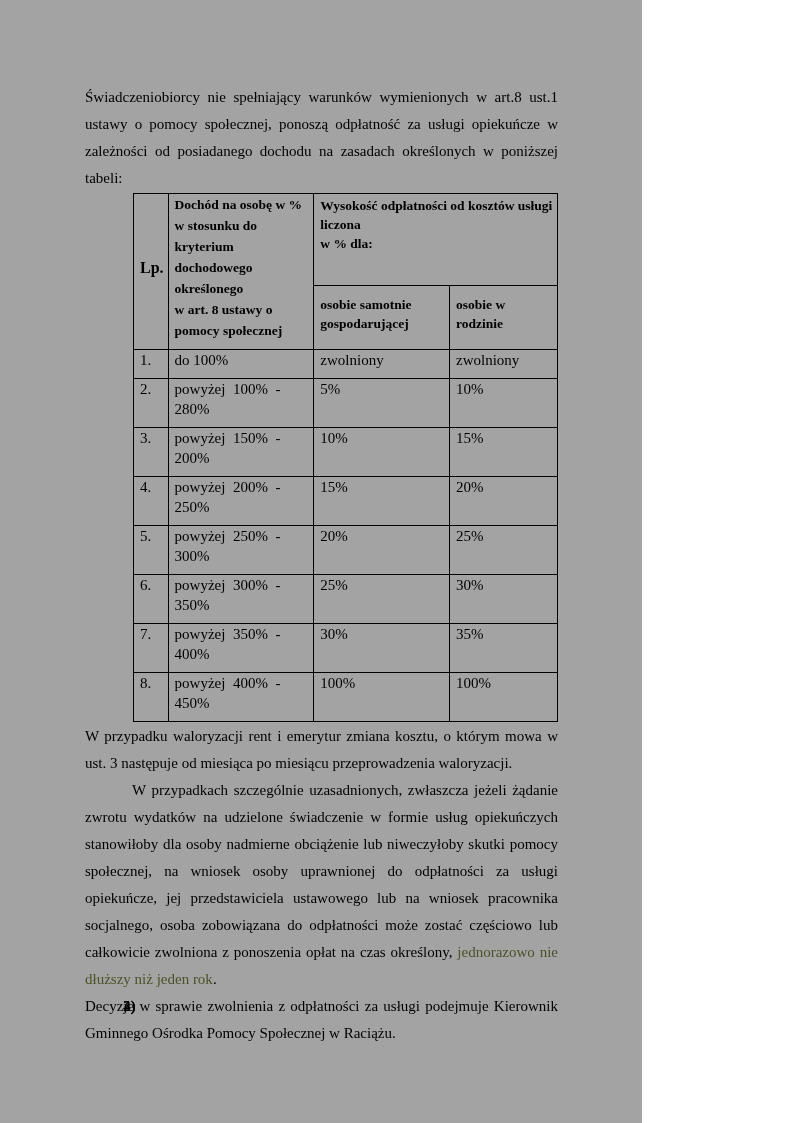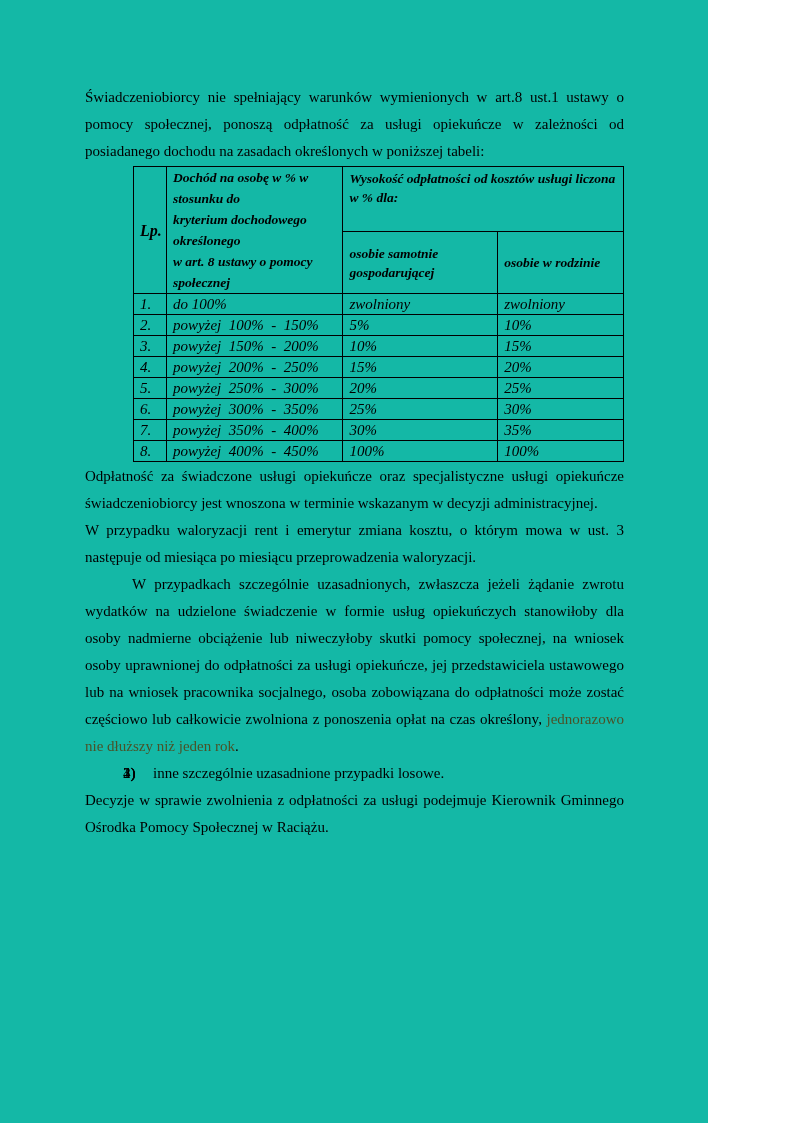--- a/index.html
+++ b/index.html
@@ -2,25 +2,25 @@
 <html><head>
 <meta charset="utf-8">
 <style>
   html, body {
     margin: 0;
     padding: 0;
     background: #ffffff;
   }
   .page {
     position: relative;
-    width: 708px;
+    width: 642px;
     height: 1123px;
     box-sizing: border-box;
     padding: 84px 84px 0 85px;
-    background: #14b8a6;
+    background: #a3a3a3;
     color: #000000;
     font-family: "Liberation Serif", "DejaVu Serif", serif;
     font-size: 15px;
     line-height: 27px;
     overflow: hidden;
   }
   .para {
     margin: 0;
     text-align: justify;
   }
@@ -32,24 +32,23 @@
   }
 
   
   .fee-table {
     border-collapse: collapse;
     table-layout: fixed;
     margin: 1px 0 1px 48px;
   }
   .fee-table td {
     border: 1px solid #000000;
-    padding: 0 4px 0 6px;
+    padding: 0 4px 8px 6px;
     vertical-align: top;
     overflow: hidden;
-    font-style: italic;
   }
   .fee-table td.h {
     font-weight: bold;
     white-space: pre-line;
     font-size: 13.5px;
     line-height: 19px;
   }
   .fee-table td.h-lp {
     vertical-align: middle;
     font-size: 16px;
@@ -122,21 +121,21 @@
         <td class="h h-sub">osobie w rodzinie</td>
       </tr>
       <tr>
         <td class="c">1.</td>
         <td class="c c-income">do 100%</td>
         <td class="c">zwolniony</td>
         <td class="c">zwolniony</td>
       </tr>
       <tr>
         <td class="c">2.</td>
-        <td class="c c-income">powyżej  100%  -  150%</td>
+        <td class="c c-income">powyżej  100%  -  280%</td>
         <td class="c">5%</td>
         <td class="c">10%</td>
       </tr>
       <tr>
         <td class="c">3.</td>
         <td class="c c-income">powyżej  150%  -  200%</td>
         <td class="c">10%</td>
         <td class="c">15%</td>
       </tr>
       <tr>
@@ -166,39 +165,37 @@
       <tr>
         <td class="c">8.</td>
         <td class="c c-income">powyżej  400%  -  450%</td>
         <td class="c">100%</td>
         <td class="c">100%</td>
       </tr>
     </tbody>
   </table>
 
 
-  <p class="para">Odpłatność za świadczone usługi opiekuńcze oraz specjalistyczne usługi opiekuńcze świadczeniobiorcy jest wnoszona w terminie wskazanym w decyzji administracyjnej.</p>
 
   <p class="para">W przypadku waloryzacji rent i emerytur zmiana kosztu, o którym mowa w ust. 3 następuje od miesiąca po miesiącu przeprowadzenia waloryzacji.</p>
 
 
   <p class="para indent"><span>W przypadkach szczególnie uzasadnionych, zwłaszcza jeżeli żądanie zwrotu wydatków na udzielone świadczenie w formie usług opiekuńczych stanowiłoby dla osoby nadmierne obciążenie lub niweczyłoby skutki pomocy społecznej, na wniosek osoby uprawnionej do odpłatności za usługi opiekuńcze, jej przedstawiciela ustawowego lub na wniosek pracownika socjalnego, osoba zobowiązana do odpłatności może zostać częściowo lub całkowicie zwolniona z ponoszenia opłat na czas określony, </span><span class="highlight">jednorazowo  nie dłuższy niż jeden rok</span><span>.</span></p>
 
 
   <ol class="reasons">
     <li>
       <span class="num">1)</span>
     </li>
     <li>
       <span class="num">2)</span>
     </li>
     <li>
       <span class="num">3)</span>
     </li>
     <li>
       <span class="num">4)</span>
-      <span>inne szczególnie uzasadnione przypadki losowe.</span>
     </li>
   </ol>
 
   <p class="para">Decyzje w sprawie zwolnienia z odpłatności za usługi podejmuje Kierownik Gminnego Ośrodka Pomocy Społecznej w  Raciążu.</p>
 
 </div>
 
 </body></html>

